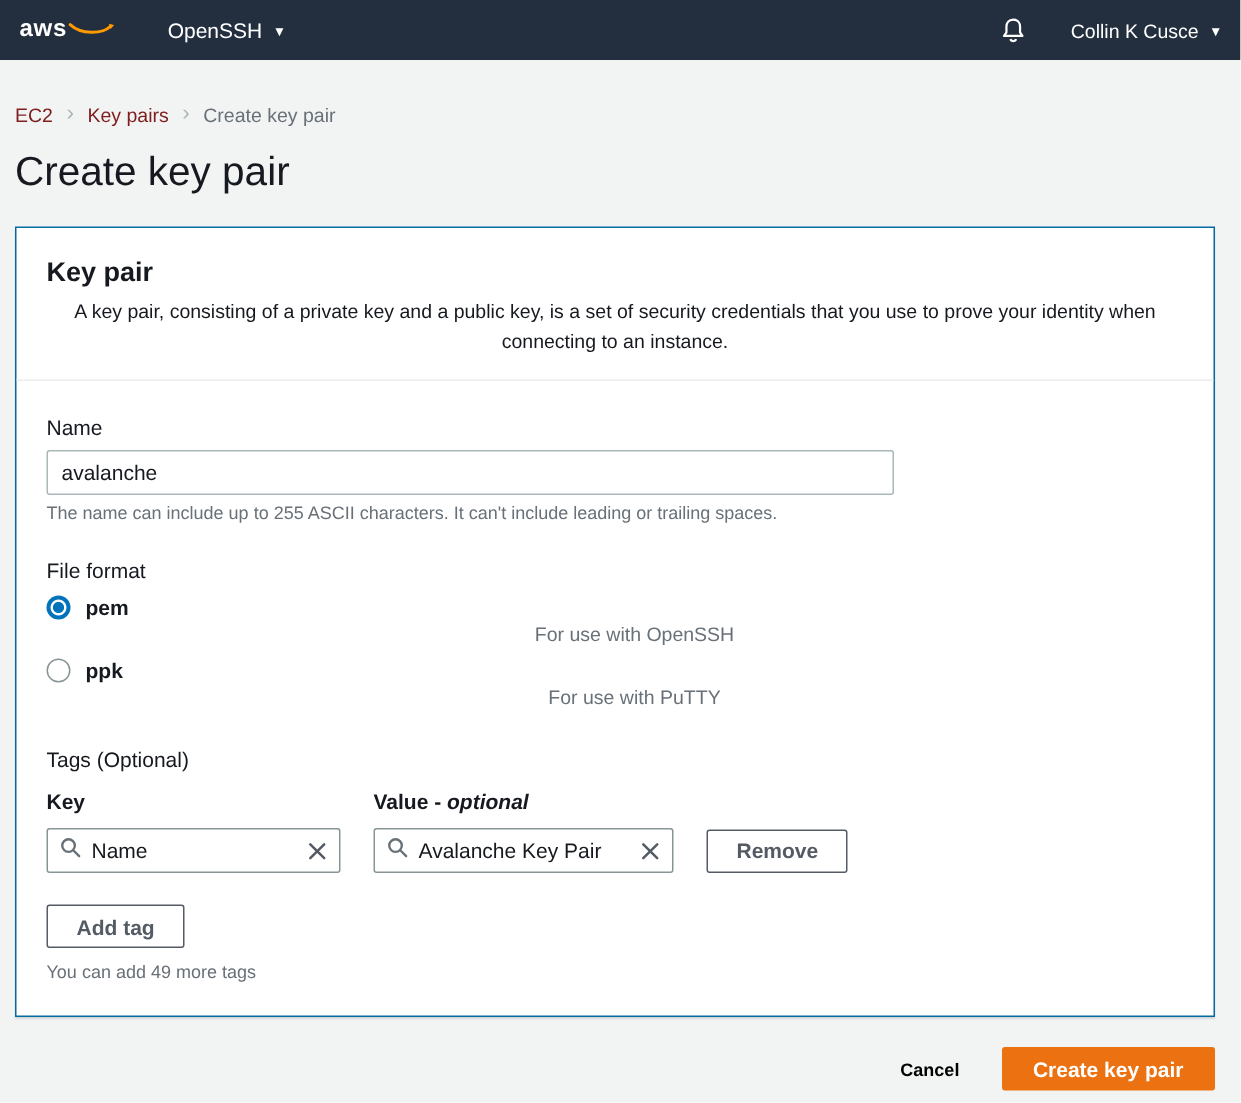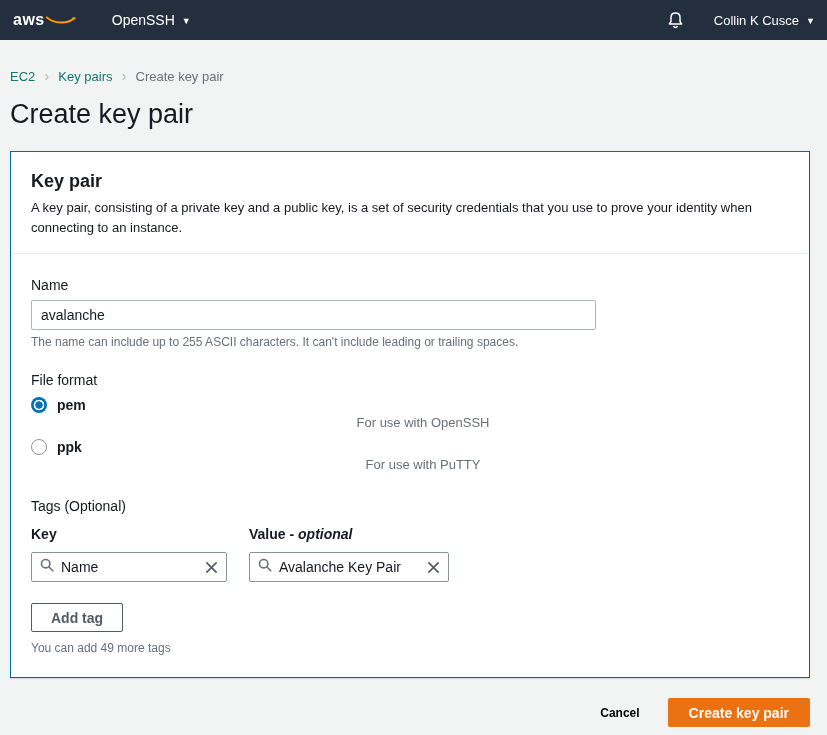--- a/index.html
+++ b/index.html
@@ -57,21 +57,21 @@
   
   .content { padding: 0 10px; }
 
   .breadcrumb {
     margin-top: 29px;
     font-size: 13px;
     display: flex;
     align-items: center;
     gap: 9px;
   }
-  .breadcrumb a { color: #0f766e; text-decoration: none; cursor: pointer; }
+  .breadcrumb a { color: #7f1d1d; text-decoration: none; cursor: pointer; }
   .bc-sep { color: #aab7b8; font-size: 15px; line-height: 1; position: relative; top: -1px; }
   .bc-current { color: #687078; }
 
   h1.page-title {
     margin-top: 15px;
     font-size: 27px;
     font-weight: 400;
     color: #16191f;
   }
 
@@ -85,20 +85,21 @@
     box-shadow: 0 1px 1px 0 rgba(0, 28, 36, 0.12);
   }
   .card-header { padding: 19px 20px 15px 20px; }
   .card-header h2 { font-size: 18px; font-weight: 700; color: #16191f; }
   .card-header p {
     margin-top: 6px;
     font-size: 13px;
     line-height: 1.55;
     color: #16191f;
     max-width: 770px;
+    text-align: center;
   }
   .card-divider { border-top: 1px solid #eaeded; }
   .card-body { padding: 23px 20px 22px 20px; }
 
   .field-label { font-size: 14px; color: #16191f; display: block; }
 
   .name-input {
     margin-top: 7px;
     width: 565px;
     height: 30px;
@@ -320,20 +321,21 @@
             </span>
             <input type="text" value="Avalanche Key Pair" style="">
             <span class="clear-x">
               <svg width="13" height="13" viewBox="0 0 14 14">
                 <line x1="2" y1="2" x2="12" y2="12" stroke="#545b64" stroke-width="1.8" stroke-linecap="round"></line>
                 <line x1="12" y1="2" x2="2" y2="12" stroke="#545b64" stroke-width="1.8" stroke-linecap="round"></line>
               </svg>
             </span>
           </div>
 
+          <button class="secondary-btn">Remove</button>
         </div>
 
         <button class="secondary-btn add-tag-btn">Add tag</button>
         <div class="remaining-text">You can add 49 more tags</div>
       </div>
 
     </div>
   </div>
 
   <div class="footer-actions">

